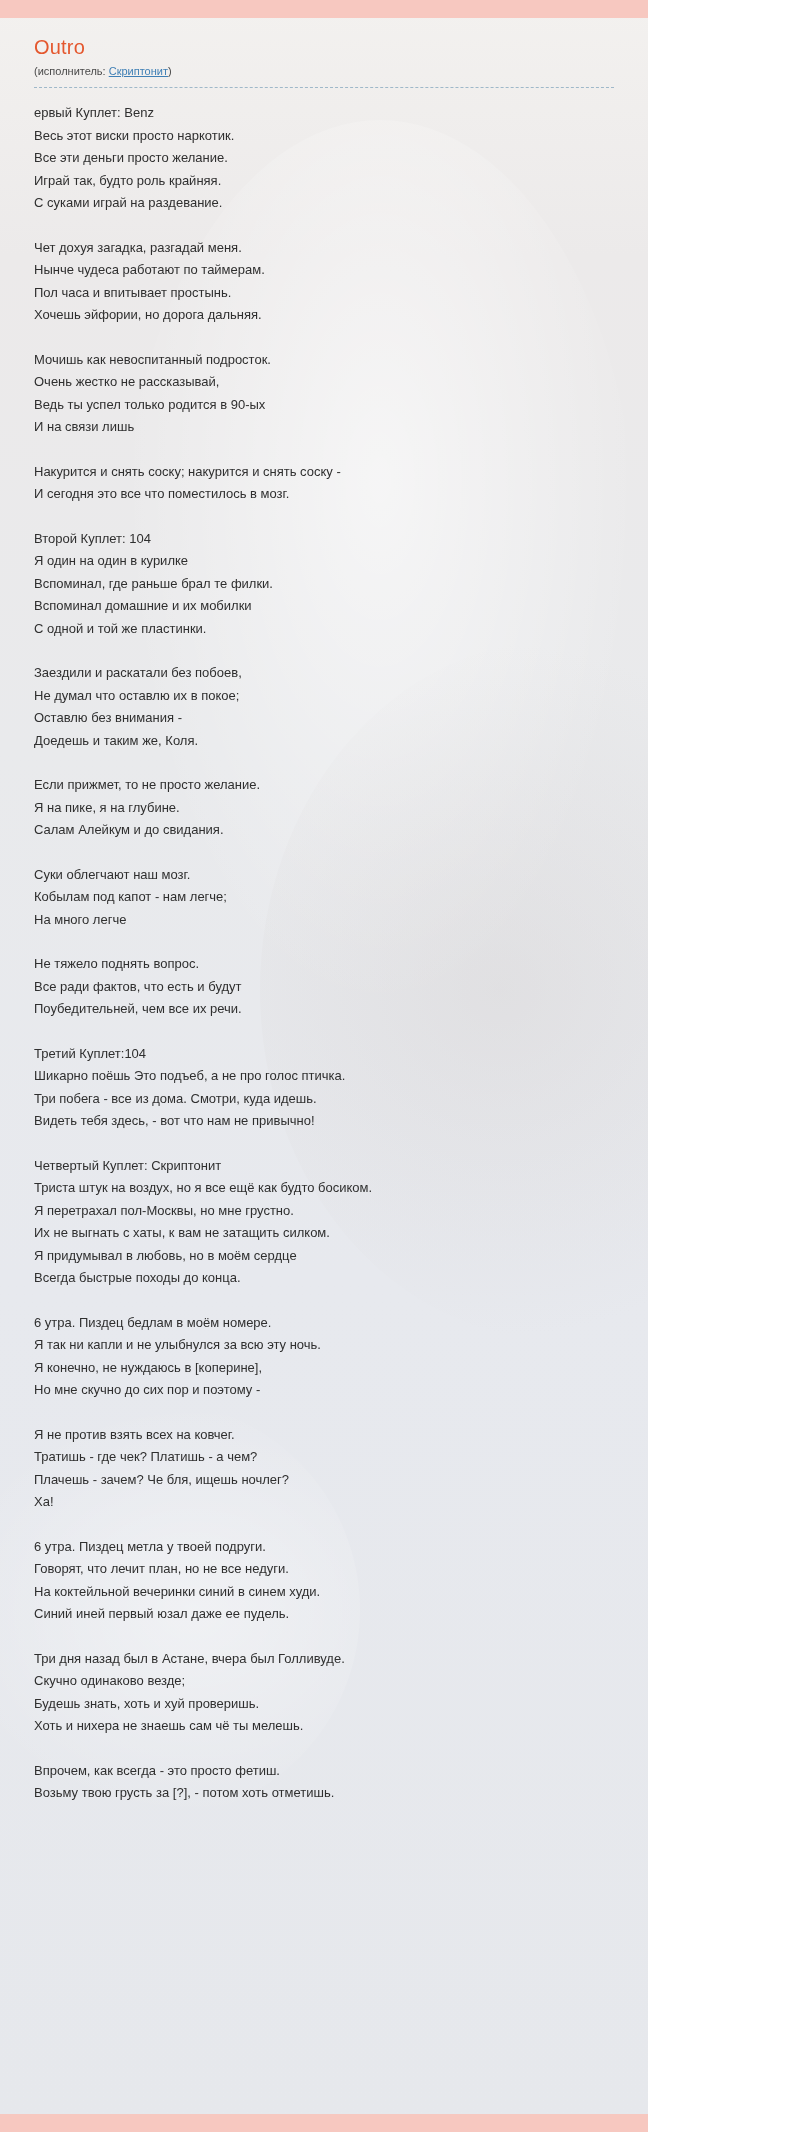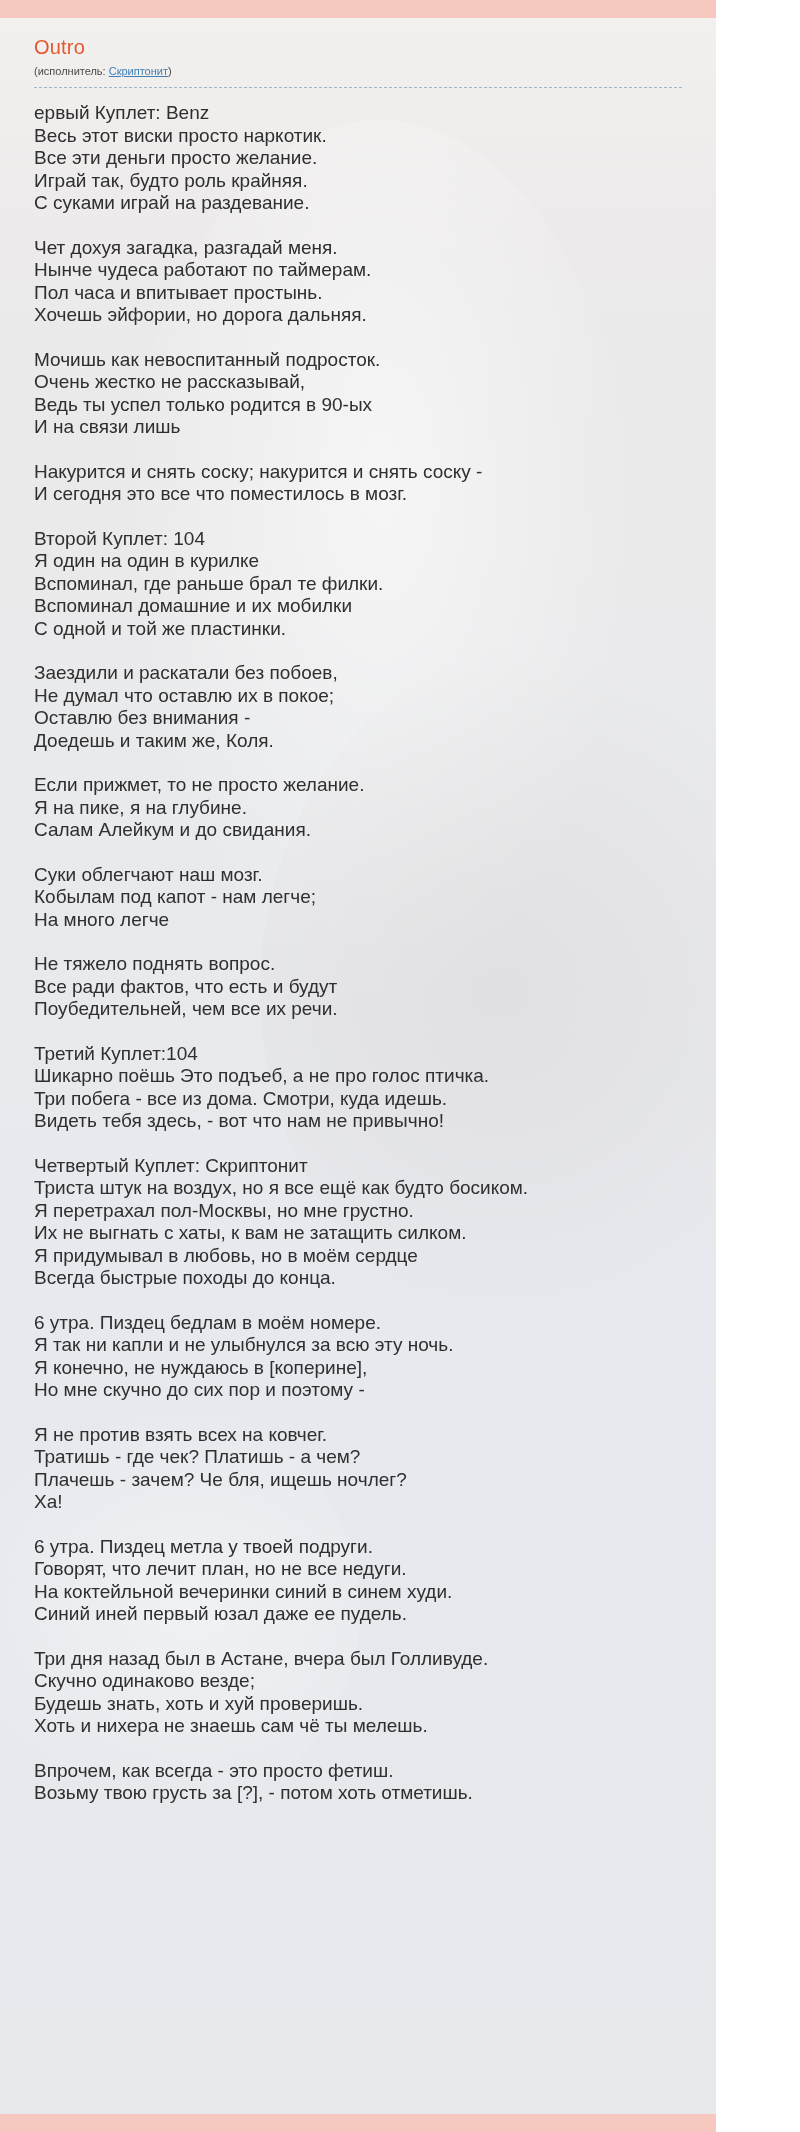--- a/index.html
+++ b/index.html
@@ -8,21 +8,21 @@
     background: #ffffff;
   }
   body {
     width: 800px;
     min-height: 2132px;
     font-family: "Liberation Sans", sans-serif;
     color: #333333;
   }
   .page {
     position: relative;
-    width: 716px;
+    width: 648px;
     min-height: 2132px;
     box-sizing: border-box;
     background: linear-gradient(180deg, #f3f1ef 0%, #eceaea 12%, #e9eaec 35%, #e7e9ee 60%, #e6e8ec 100%);
     overflow: hidden;
   }
   
   .bg-blob {
     position: absolute;
     border-radius: 50%;
     pointer-events: none;
@@ -74,21 +74,21 @@
     text-decoration: underline;
     cursor: pointer;
   }
   .divider {
     border: 0;
     border-top: 1px dashed #9fb8c9;
     margin: 0 0 14px 0;
     height: 0;
   }
   .lyrics {
-    font-size: 19px;
+    font-size: 13px;
     line-height: 22.5px;
     color: #2f2f2f;
     white-space: pre-wrap;
     word-wrap: break-word;
   }
   .lyrics .stanza {
     margin: 0 0 22px 0;
   }
   .lyrics .line {
     display: block;

